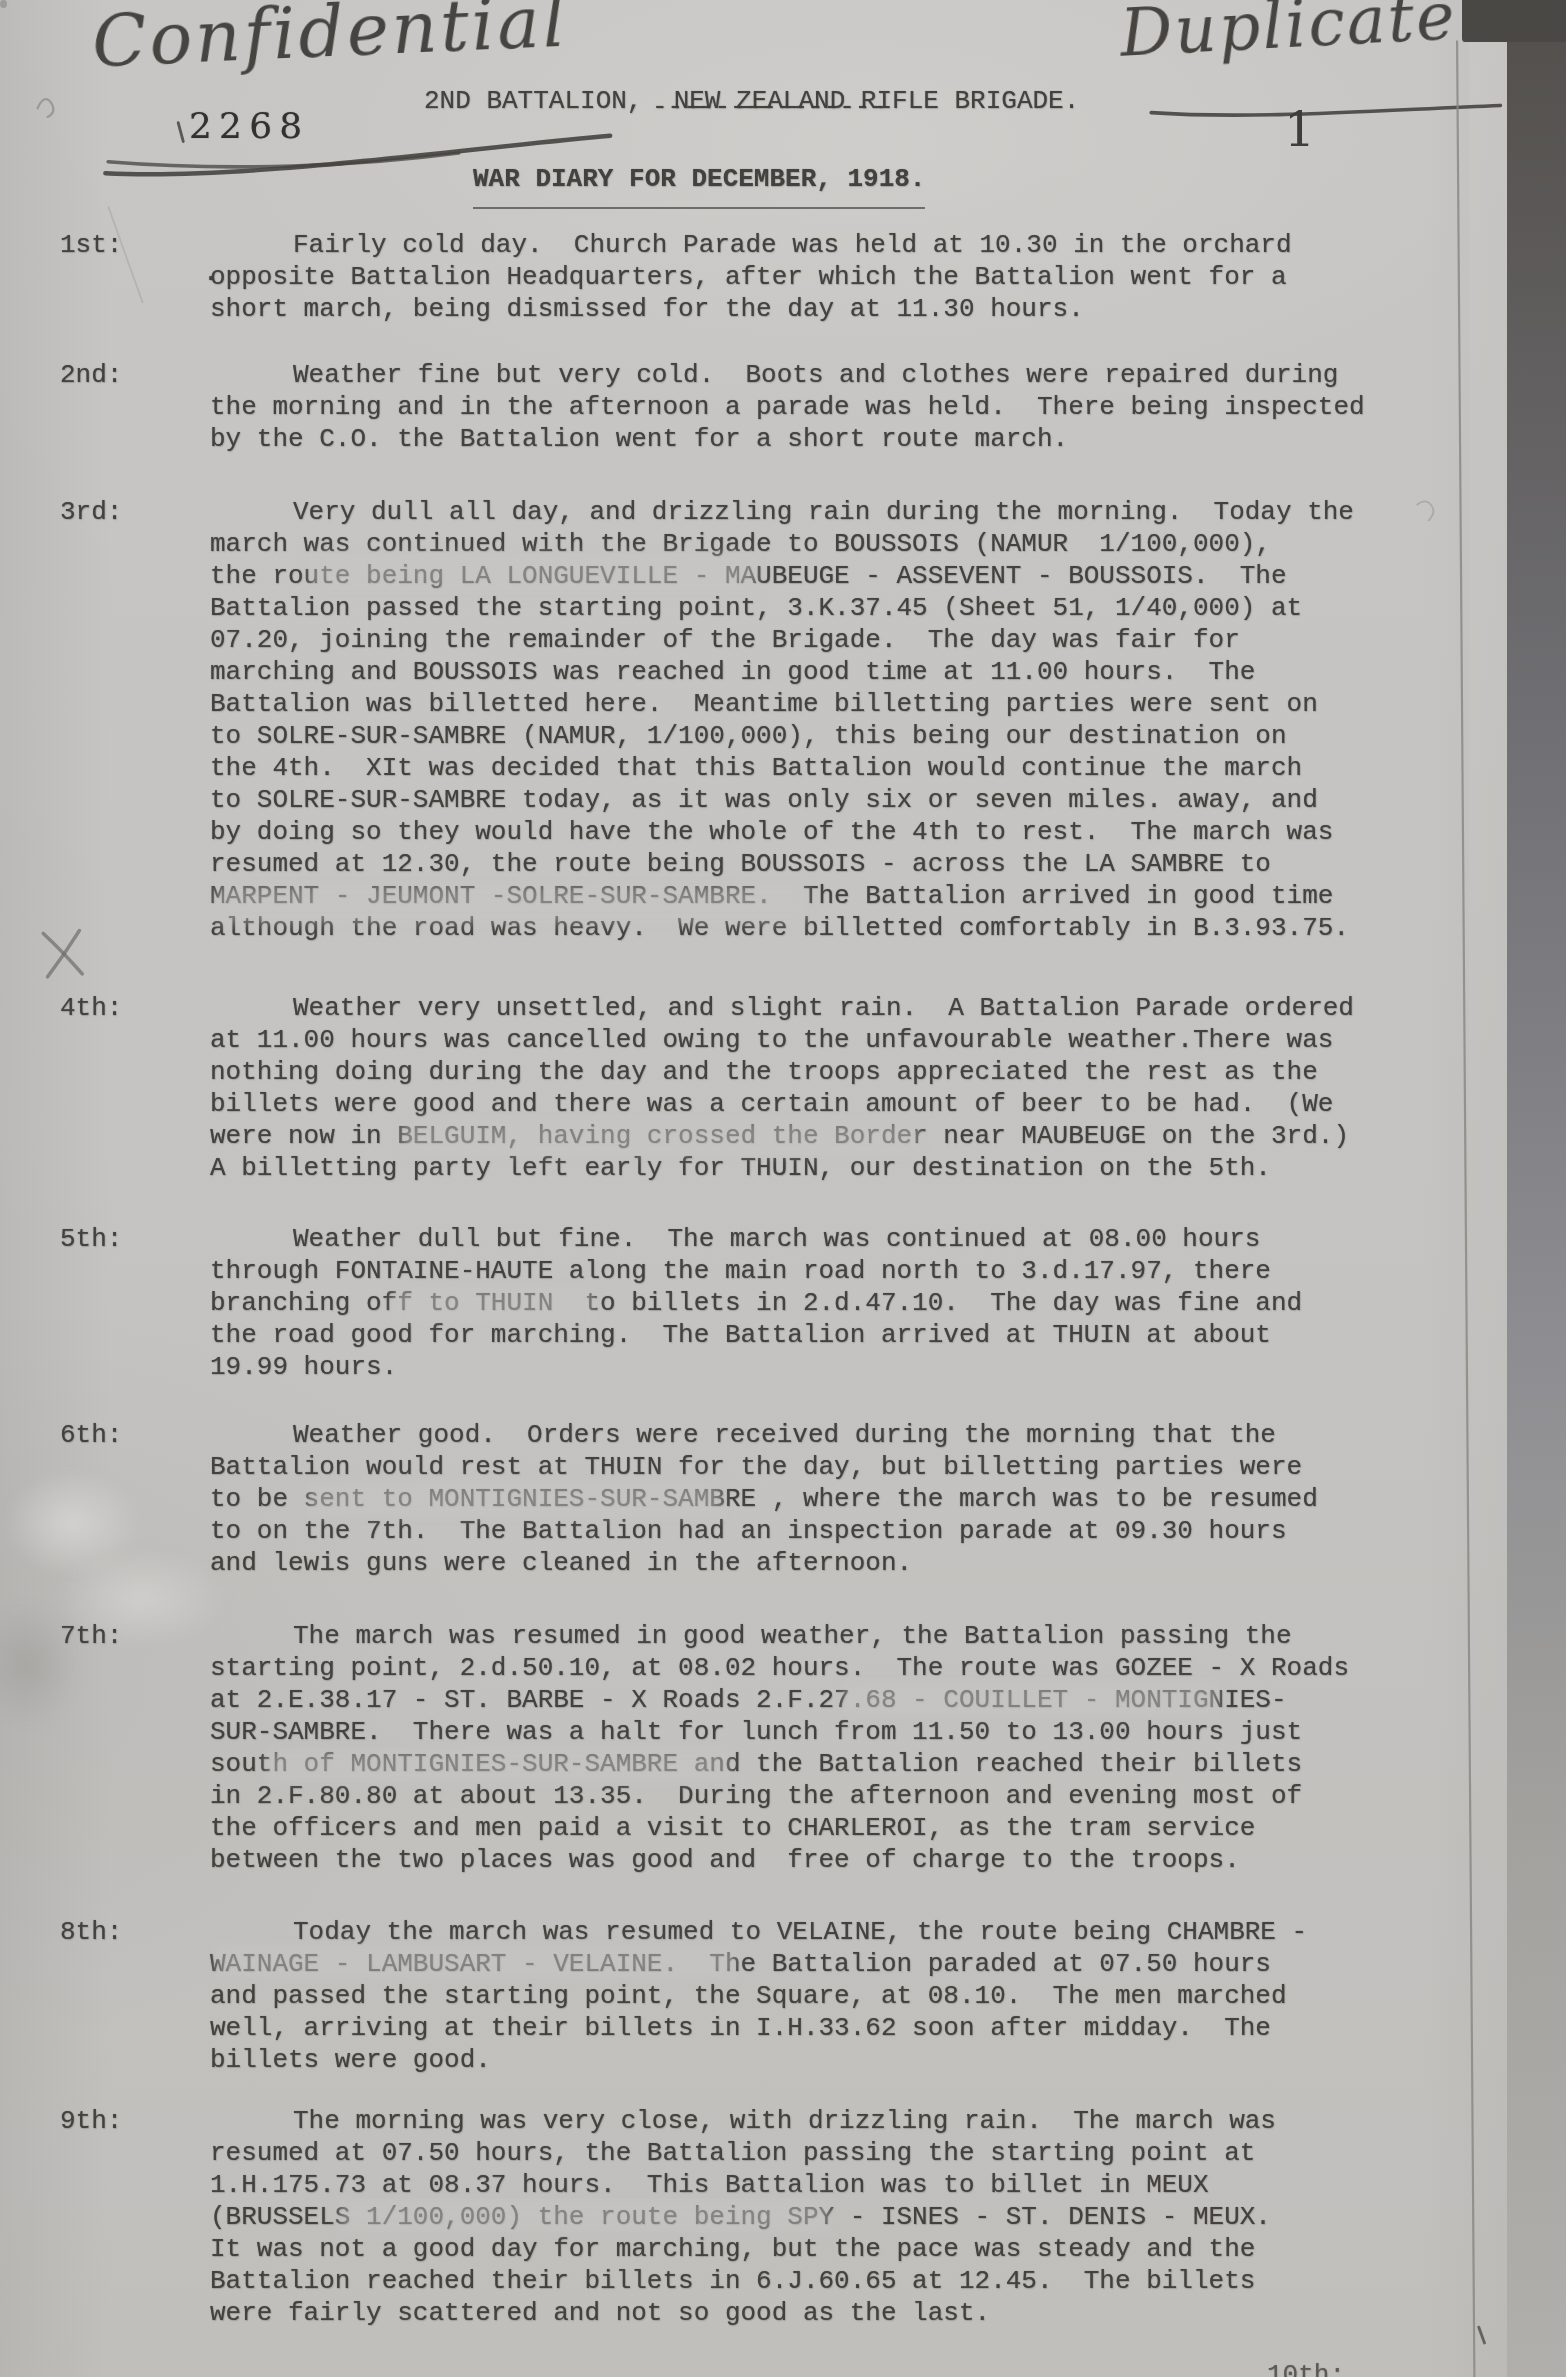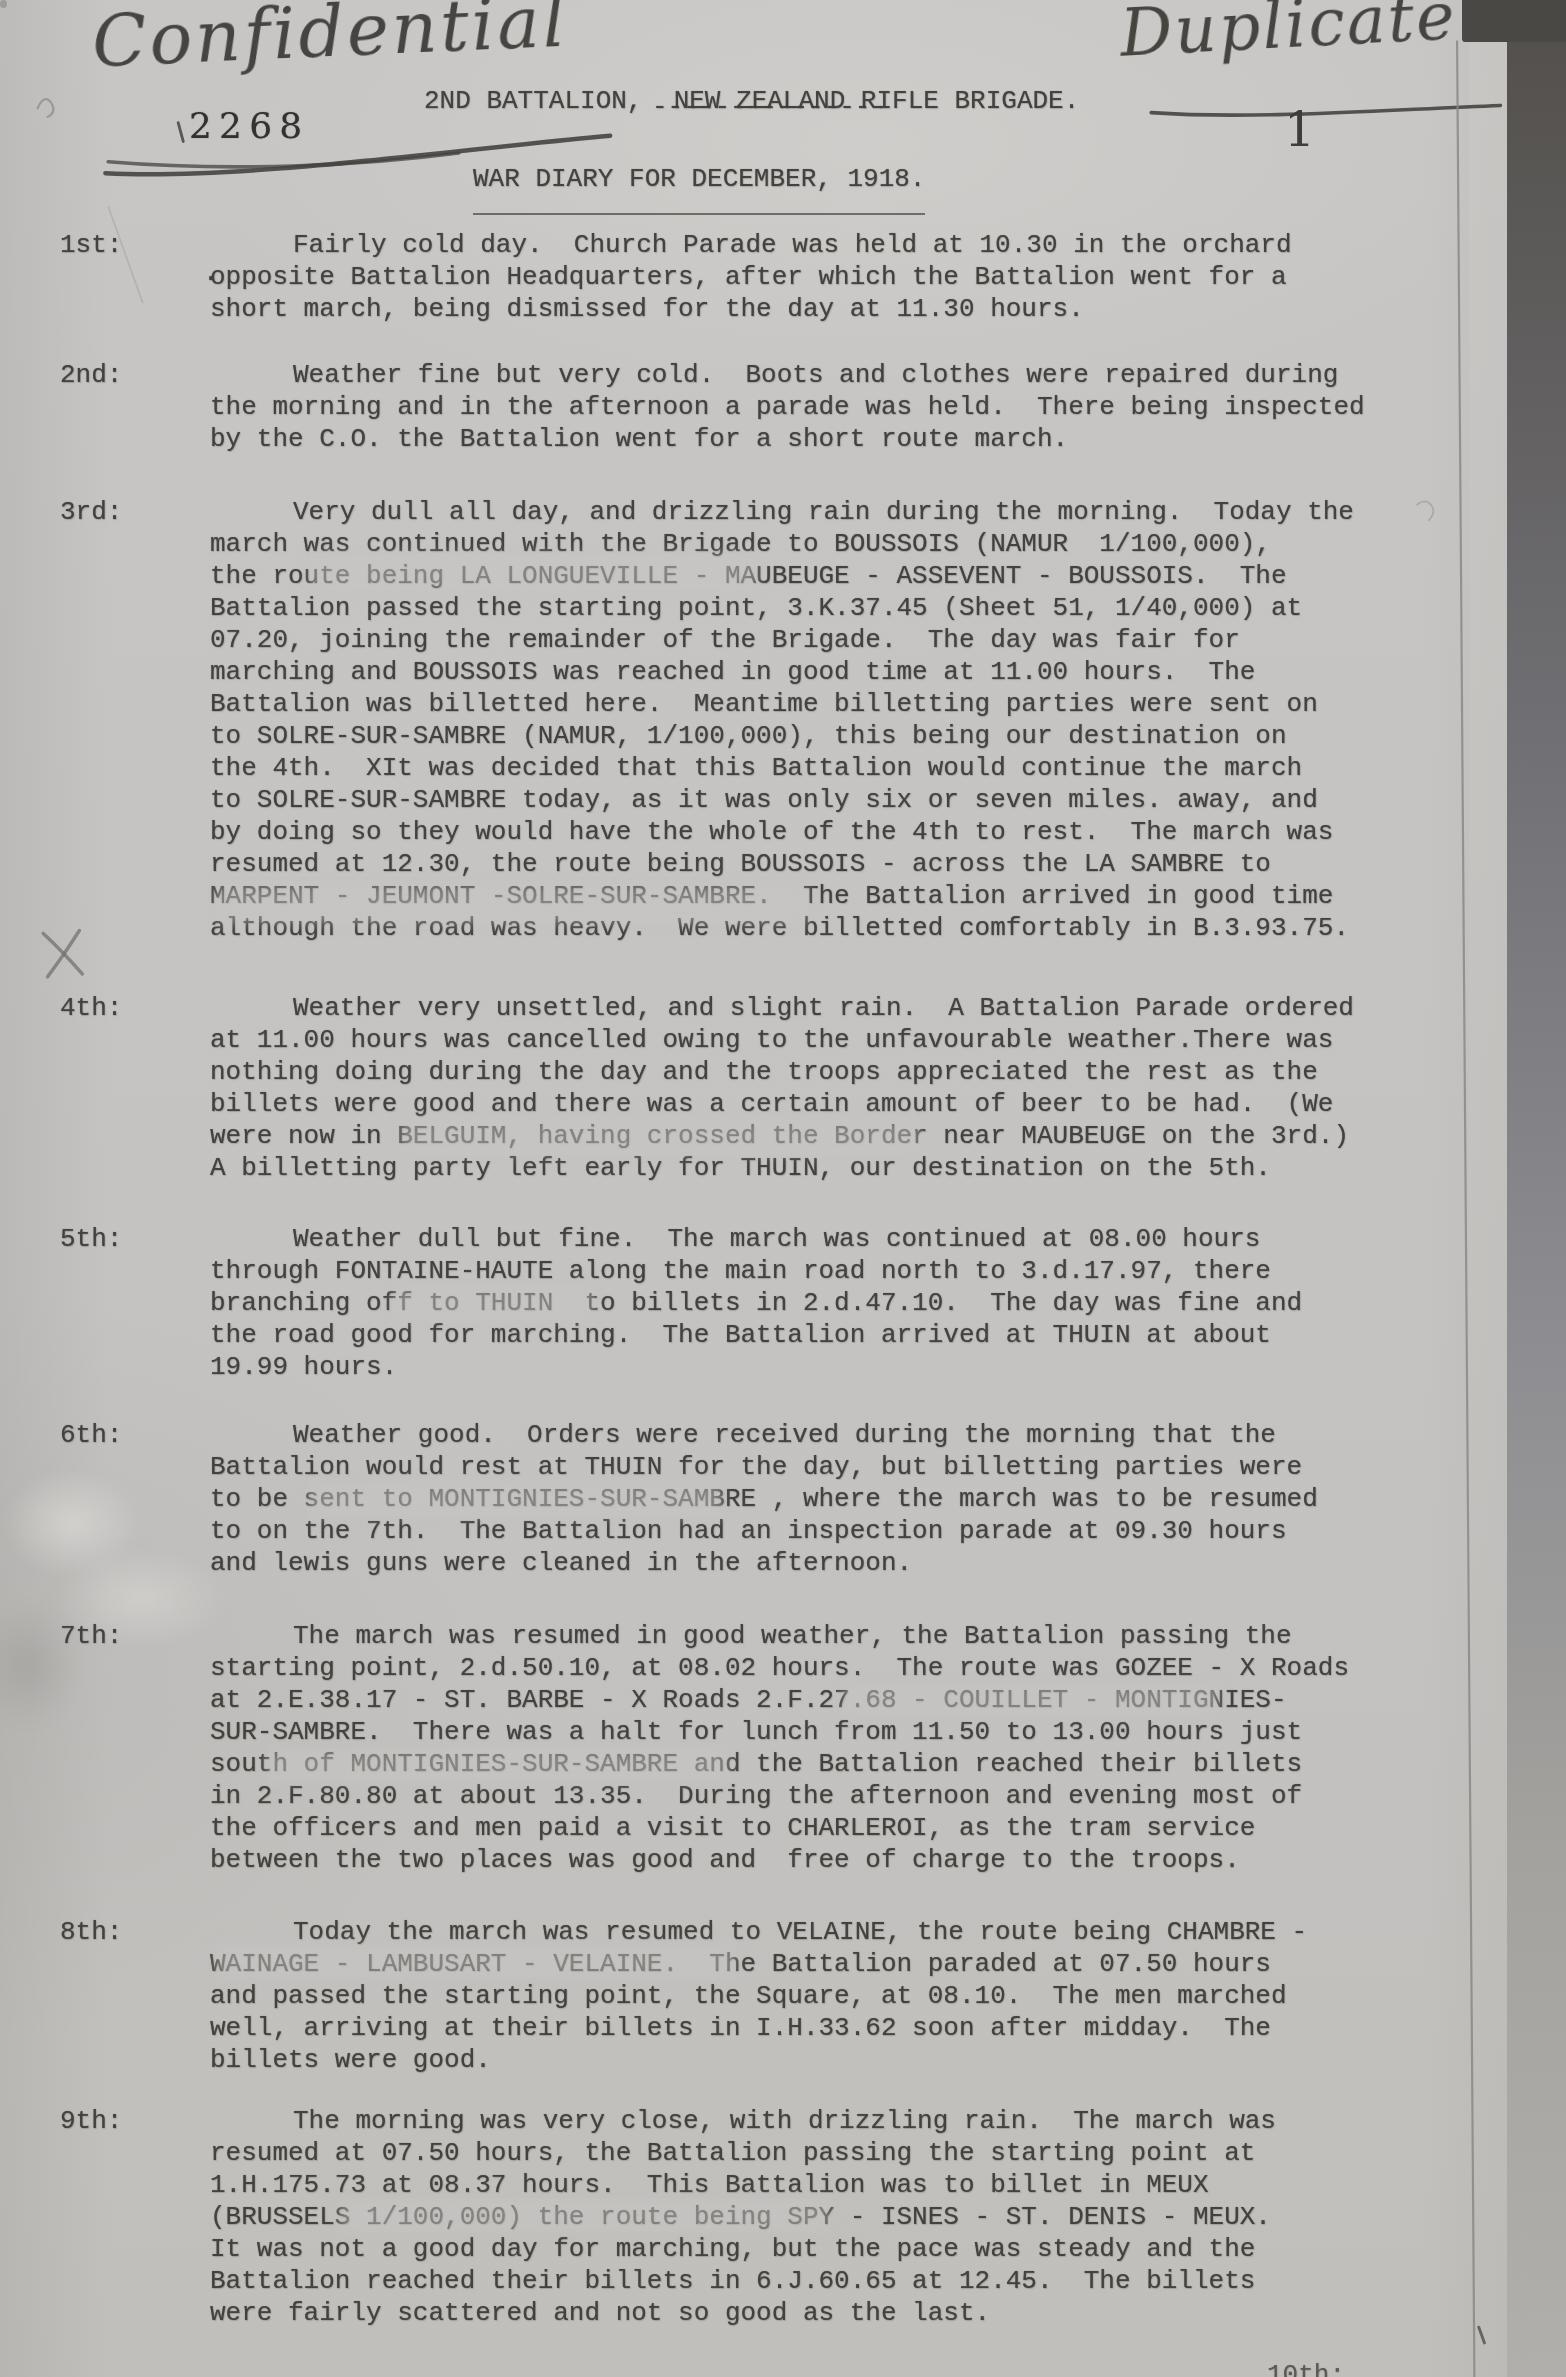--- a/index.html
+++ b/index.html
@@ -40,21 +40,21 @@
     color:rgba(46,44,41,.92); filter:blur(0.3px);
     text-shadow:0 0 1.1px rgba(46,44,41,.6);
   }
   #page-number {
     position:absolute; left:1284px; top:101px;
     font-family:"DejaVu Serif", serif; font-size:49px;
     color:rgba(56,54,50,.95); filter:blur(0.3px);
   }
   #heading { left:424px; top:65px;margin-top:20px; }
   #heading-dashes { left:652px; top:91px; }
-  #diary-title { left:473px; top:163px; border-bottom:2.9px solid rgba(70,68,64,.7); padding-bottom:18px; }
+  #diary-title { left:473px; top:163px; border-bottom:2.9px solid rgba(70,68,64,.7); padding-bottom:12px;font-weight:bold; }
   #stray-dot { left:203px; top:262px; }
   #next-fragment { left:1267px; top:2359px; opacity:.8; }
   .entry { position:absolute; left:0; top:0; width:1566px; }
   .entry .day-label { left:60px; }
   .entry .entry-body { left:210px; width:1169px; }
   svg.marks { position:absolute; left:0; top:0; pointer-events:none; }
   .stain { position:absolute; border-radius:50%; pointer-events:none; }
   #stain1 { left:4.3px; top:1469px; width:137px; height:108px; background:radial-gradient(closest-side, rgba(214,213,210,.85), rgba(214,213,210,0)); filter:blur(4.3px); }
   #stain2 { left:55px; top:1548px; width:173px; height:101px; background:radial-gradient(closest-side, rgba(212,211,208,.75), rgba(212,211,208,0)); filter:blur(4.3px); }
   #stain3 { left:-21.6px; top:1603px; width:101px; height:123px; background:radial-gradient(closest-side, rgba(118,116,112,.22), rgba(118,116,112,0)); filter:blur(6.5px); }

